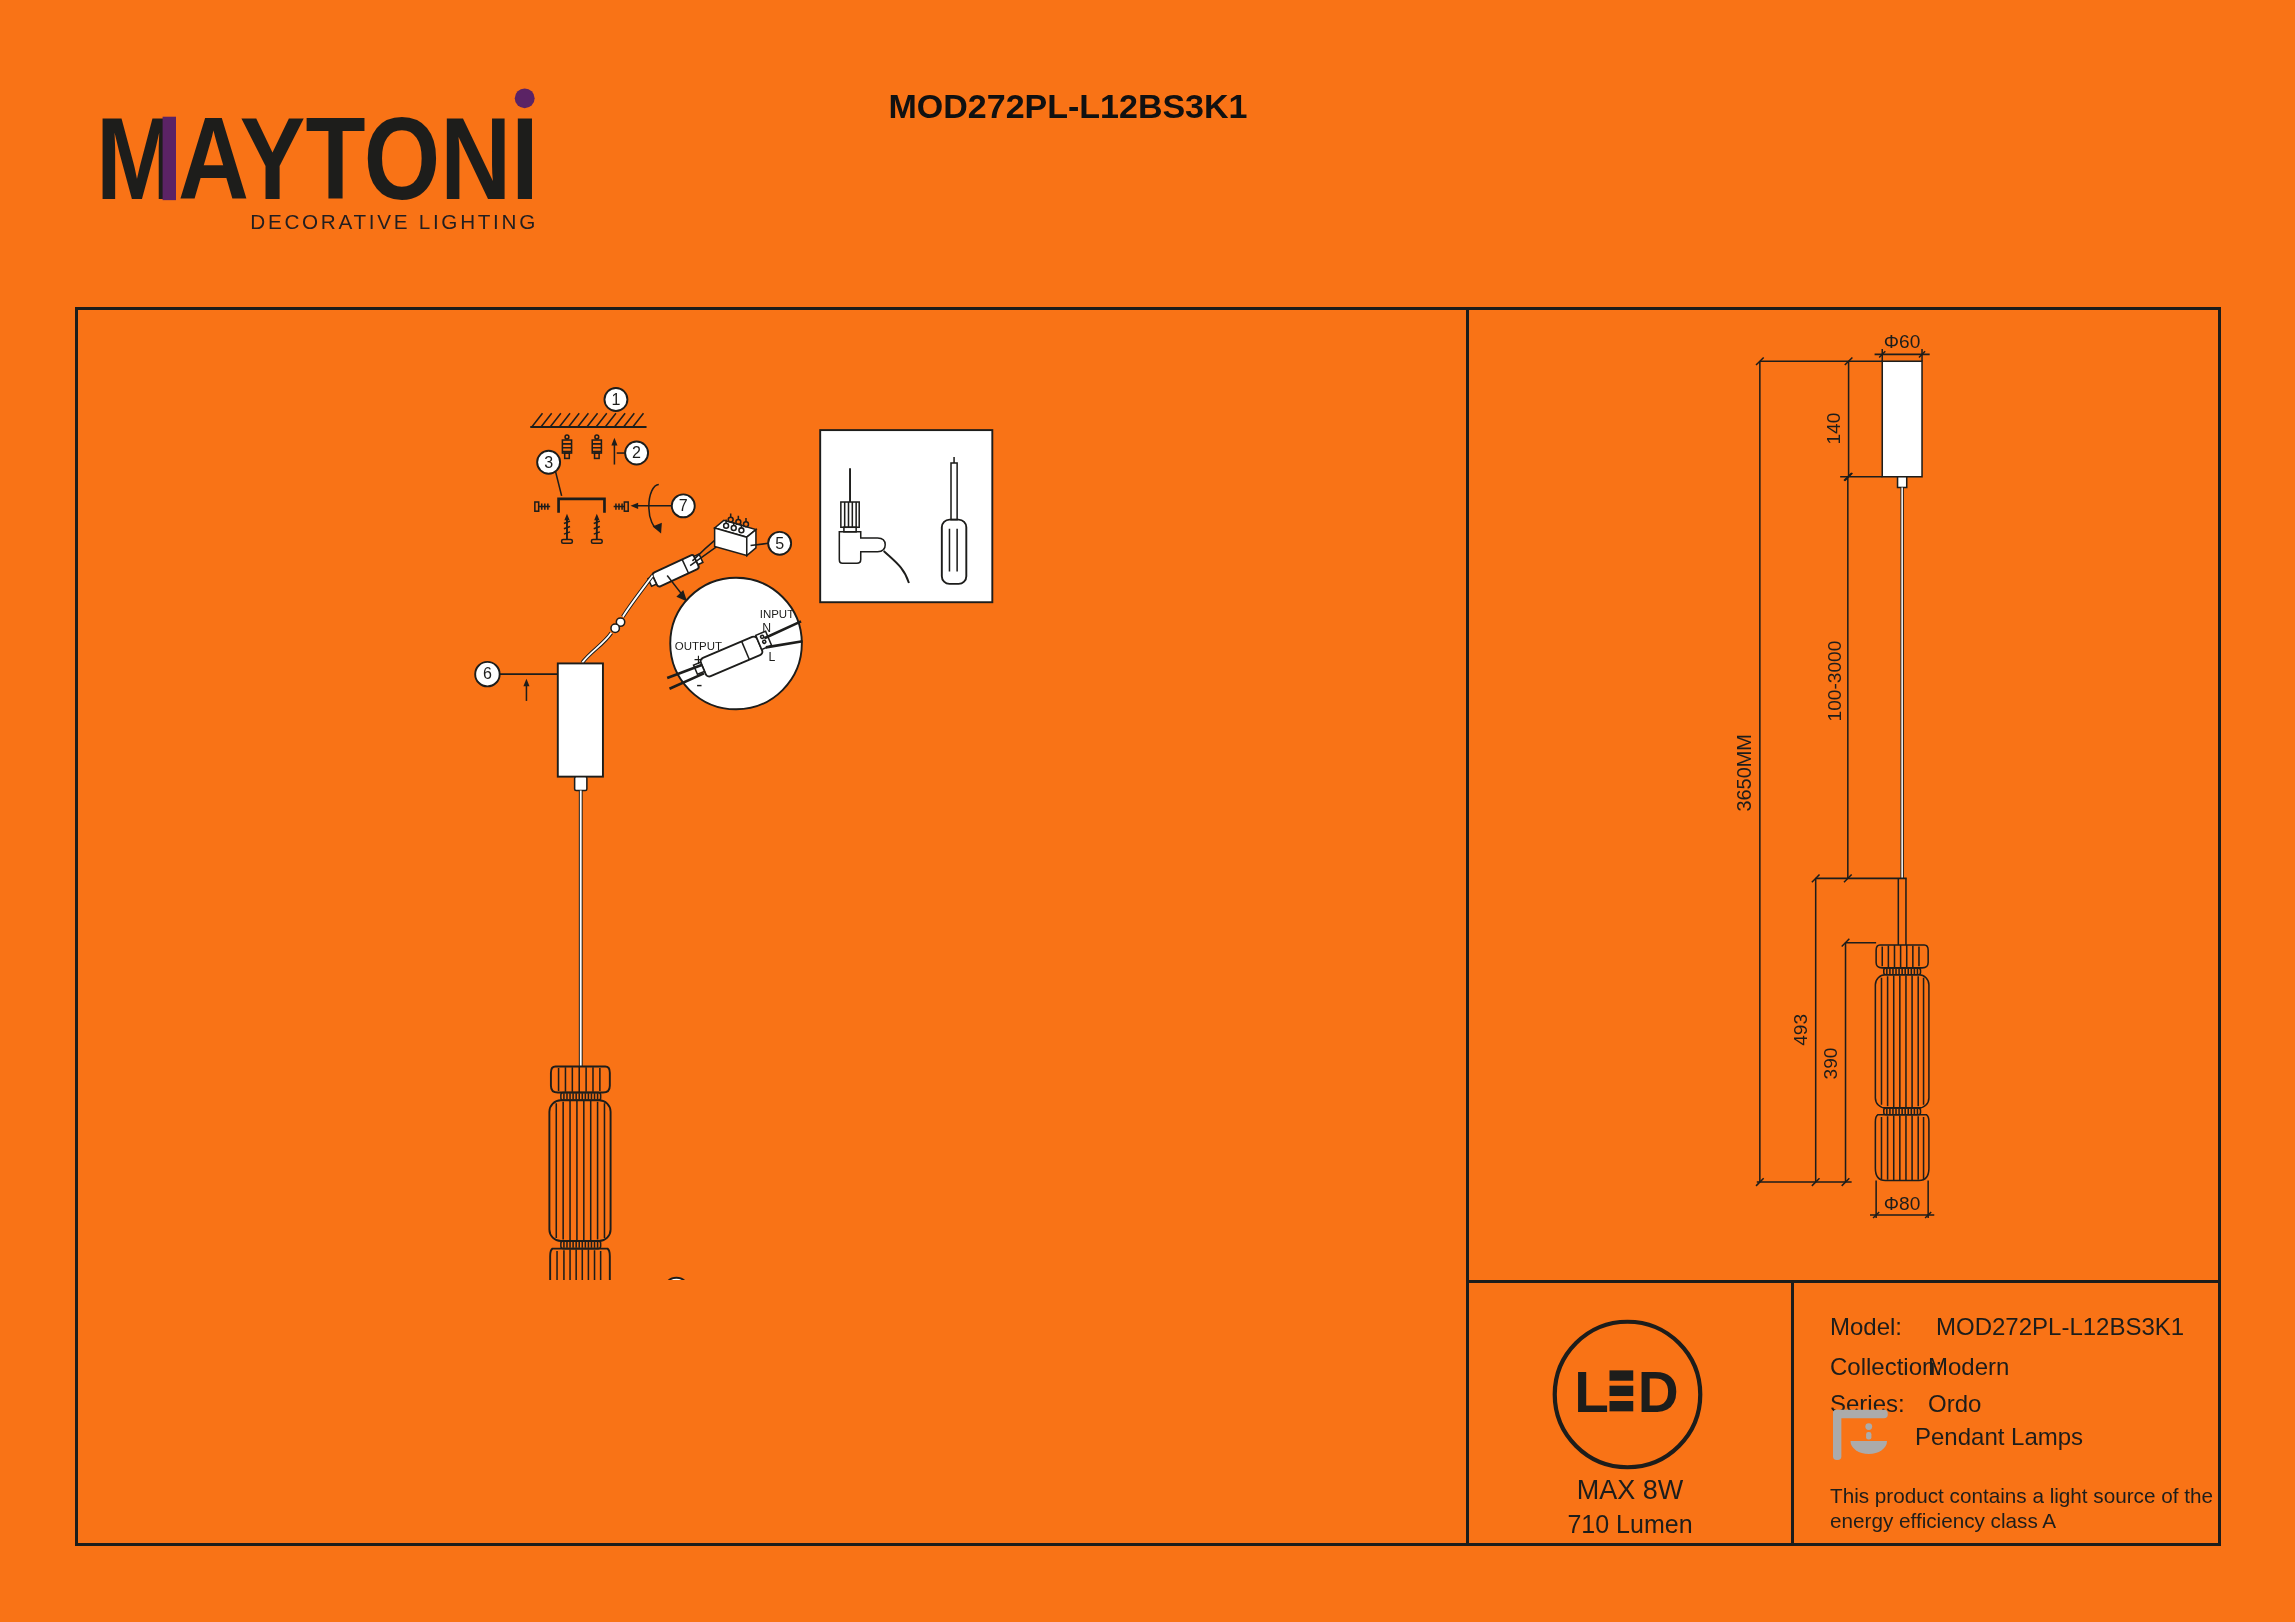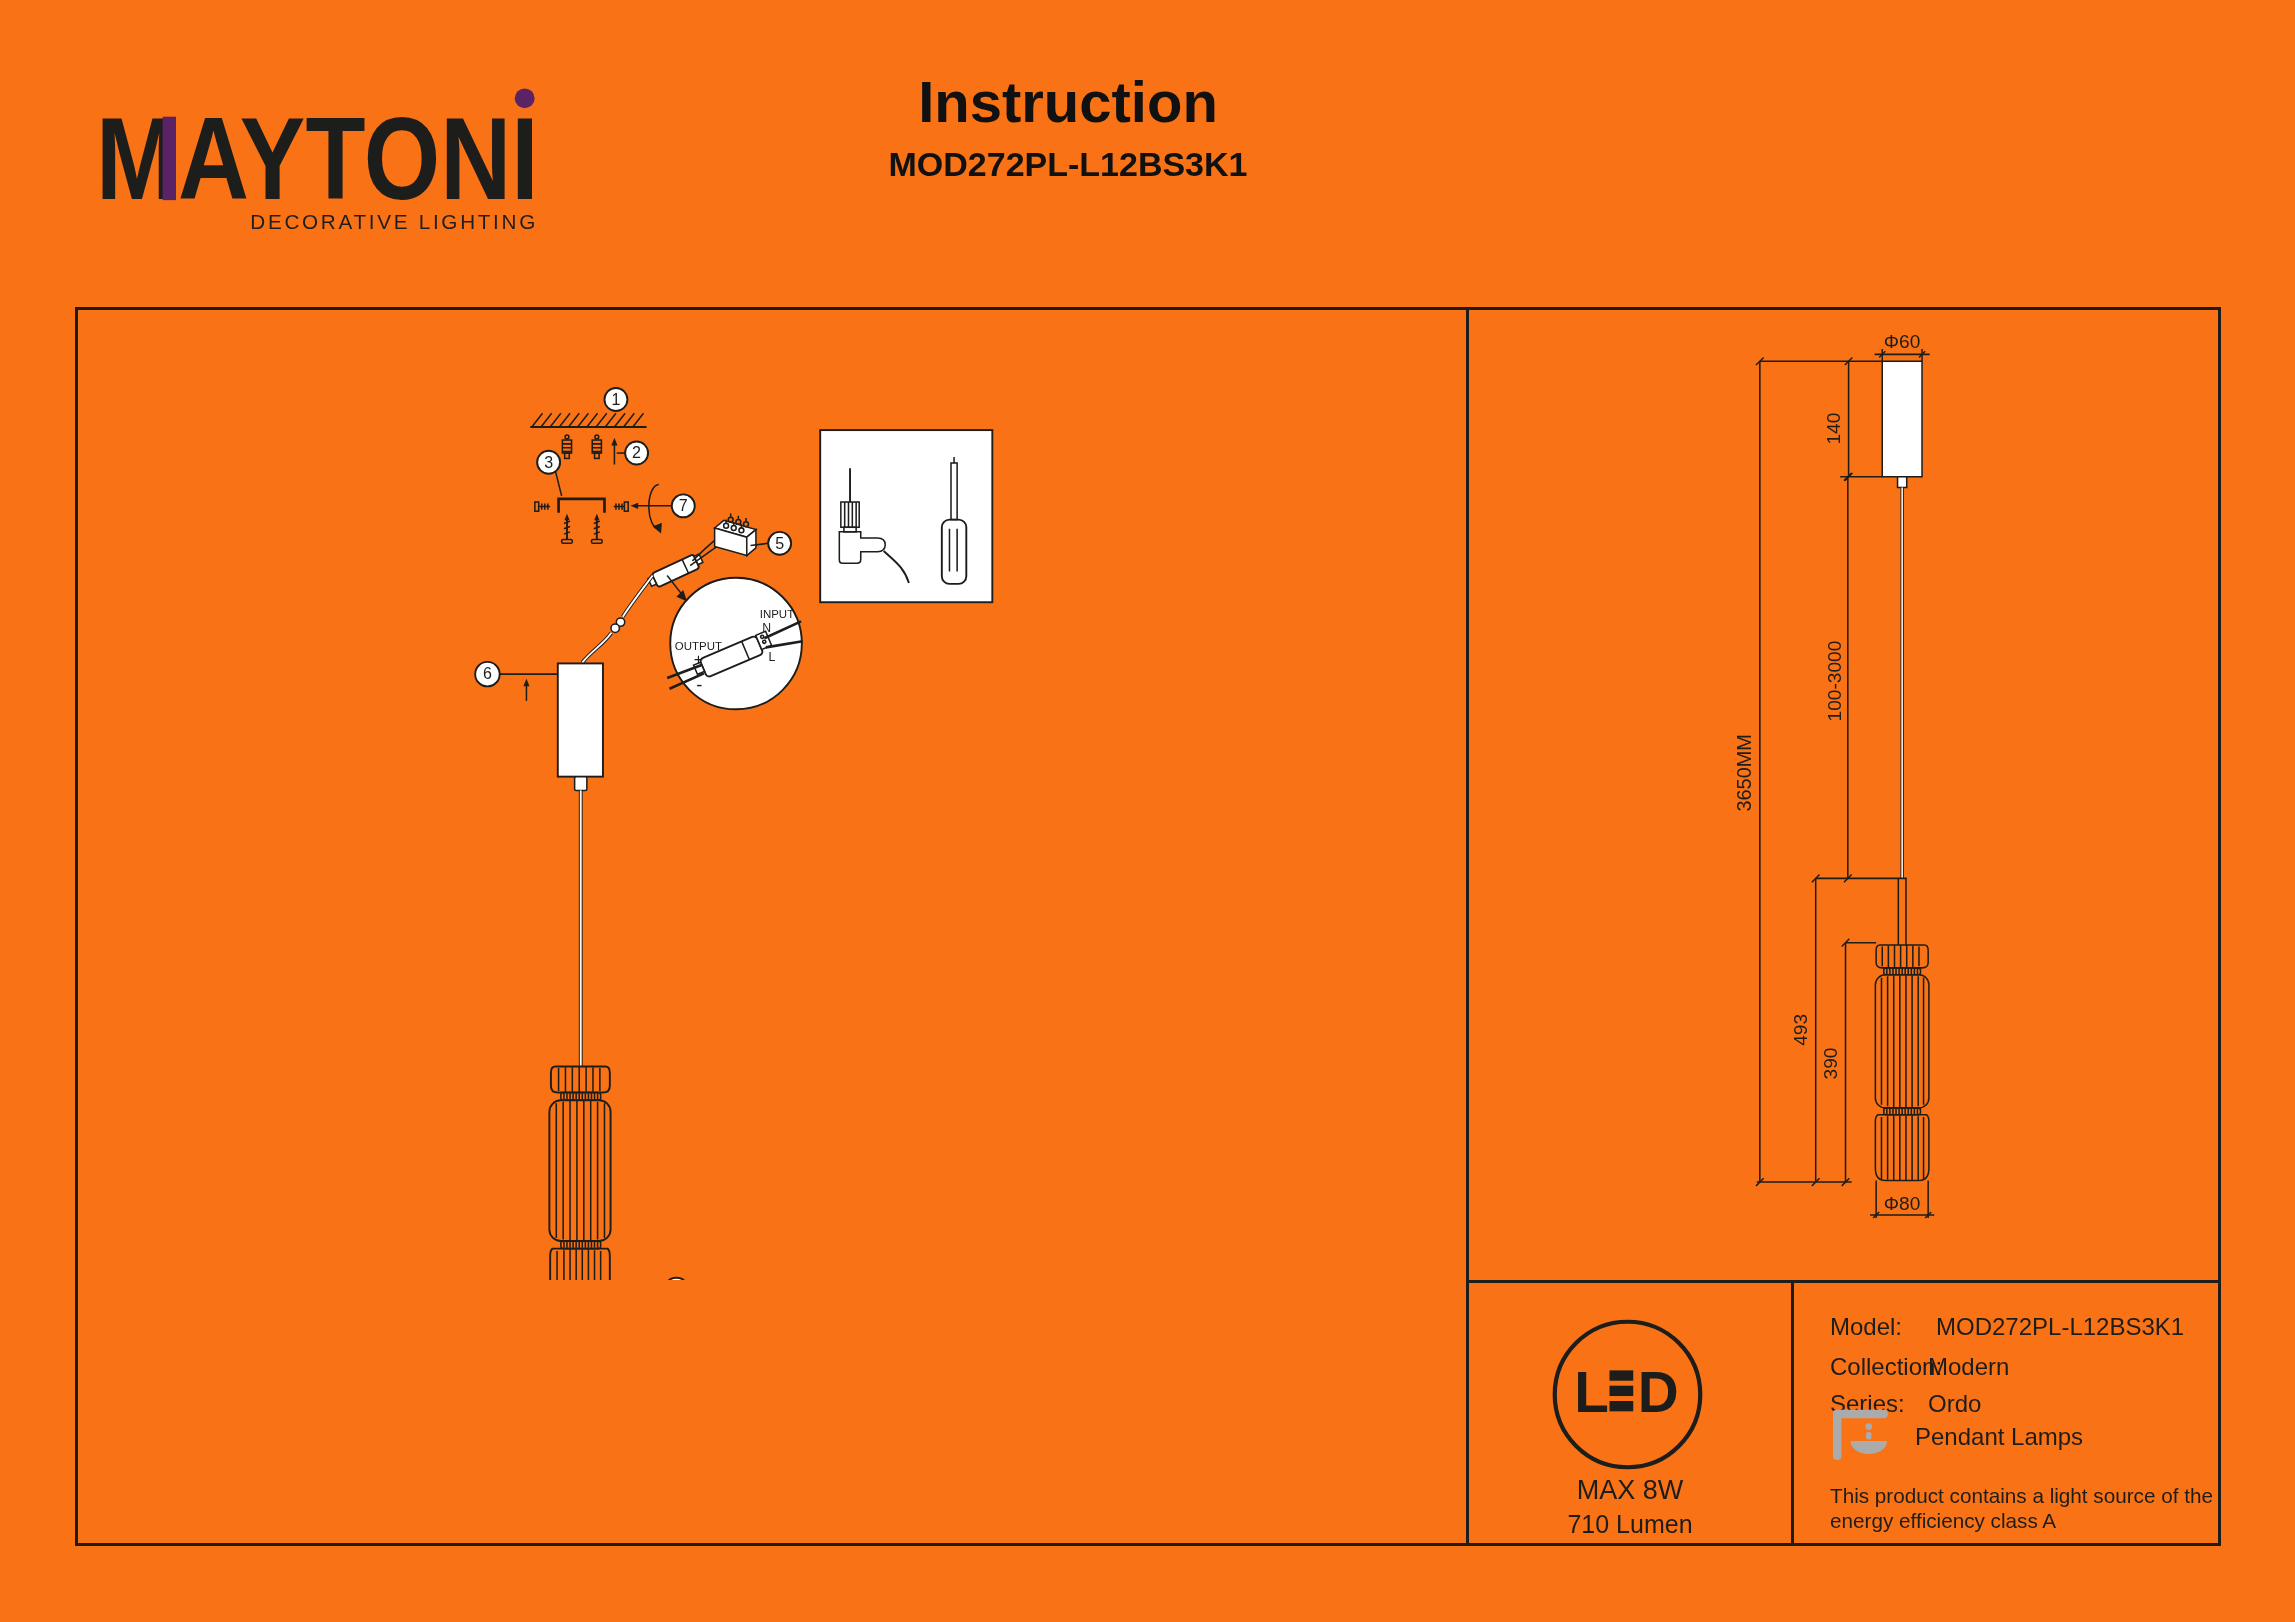--- a/index.html
+++ b/index.html
@@ -46,21 +46,20 @@
 <div class="page">
 
   <svg class="logo-svg" viewBox="0 0 580 184">
     <text x="0" y="165" font-size="152" font-weight="bold" fill="#221E20" textLength="578" lengthAdjust="spacingAndGlyphs">MAYTONI</text>
     <rect x="87" y="57" width="17.5" height="109" fill="#5B2365"></rect>
     <circle cx="560" cy="33" r="13" fill="#5B2365"></circle>
   </svg>
   <div class="tagline">DECORATIVE LIGHTING</div>
 
   <div class="titleblock">
-    <div class="doc-title">Instruction</div>
     <div class="doc-model">MOD272PL-L12BS3K1</div>
   </div>
 
   <div class="frame"></div>
   <div class="div-v1"></div>
   <div class="div-h"></div>
   <div class="div-v2"></div>
 
   <svg class="abs" style="left:78px;top:310px;" width="1388" height="970" viewBox="102 405 1814 1268">
 

